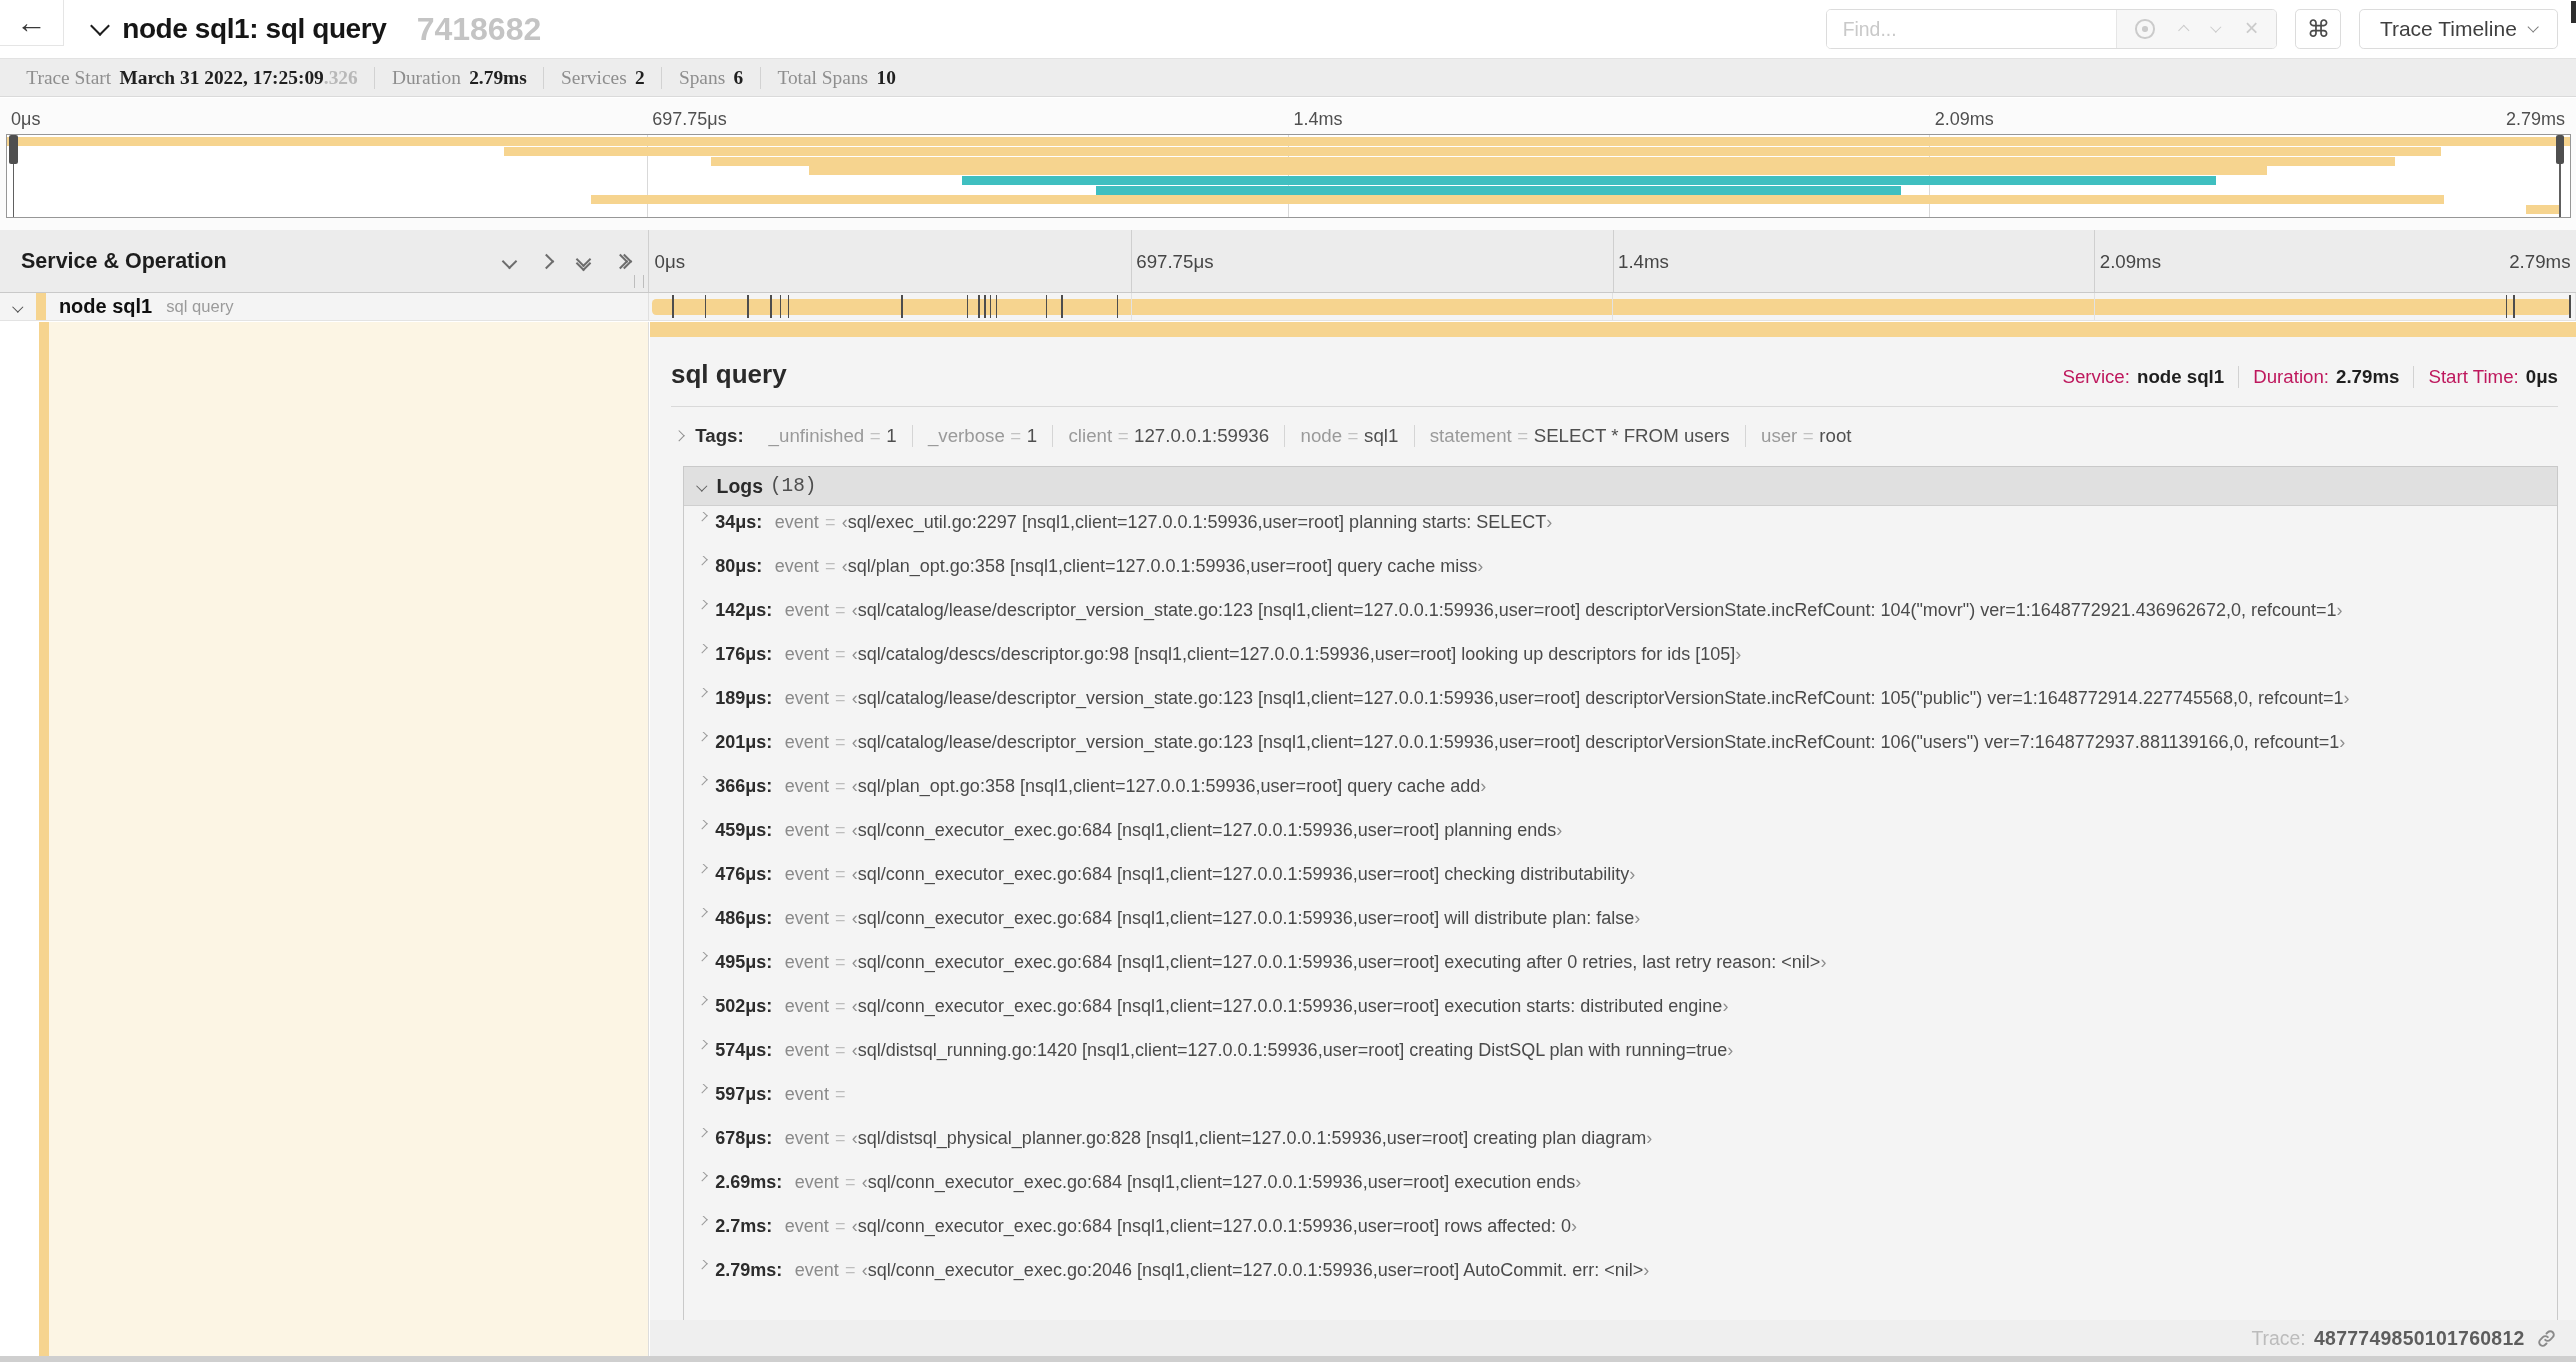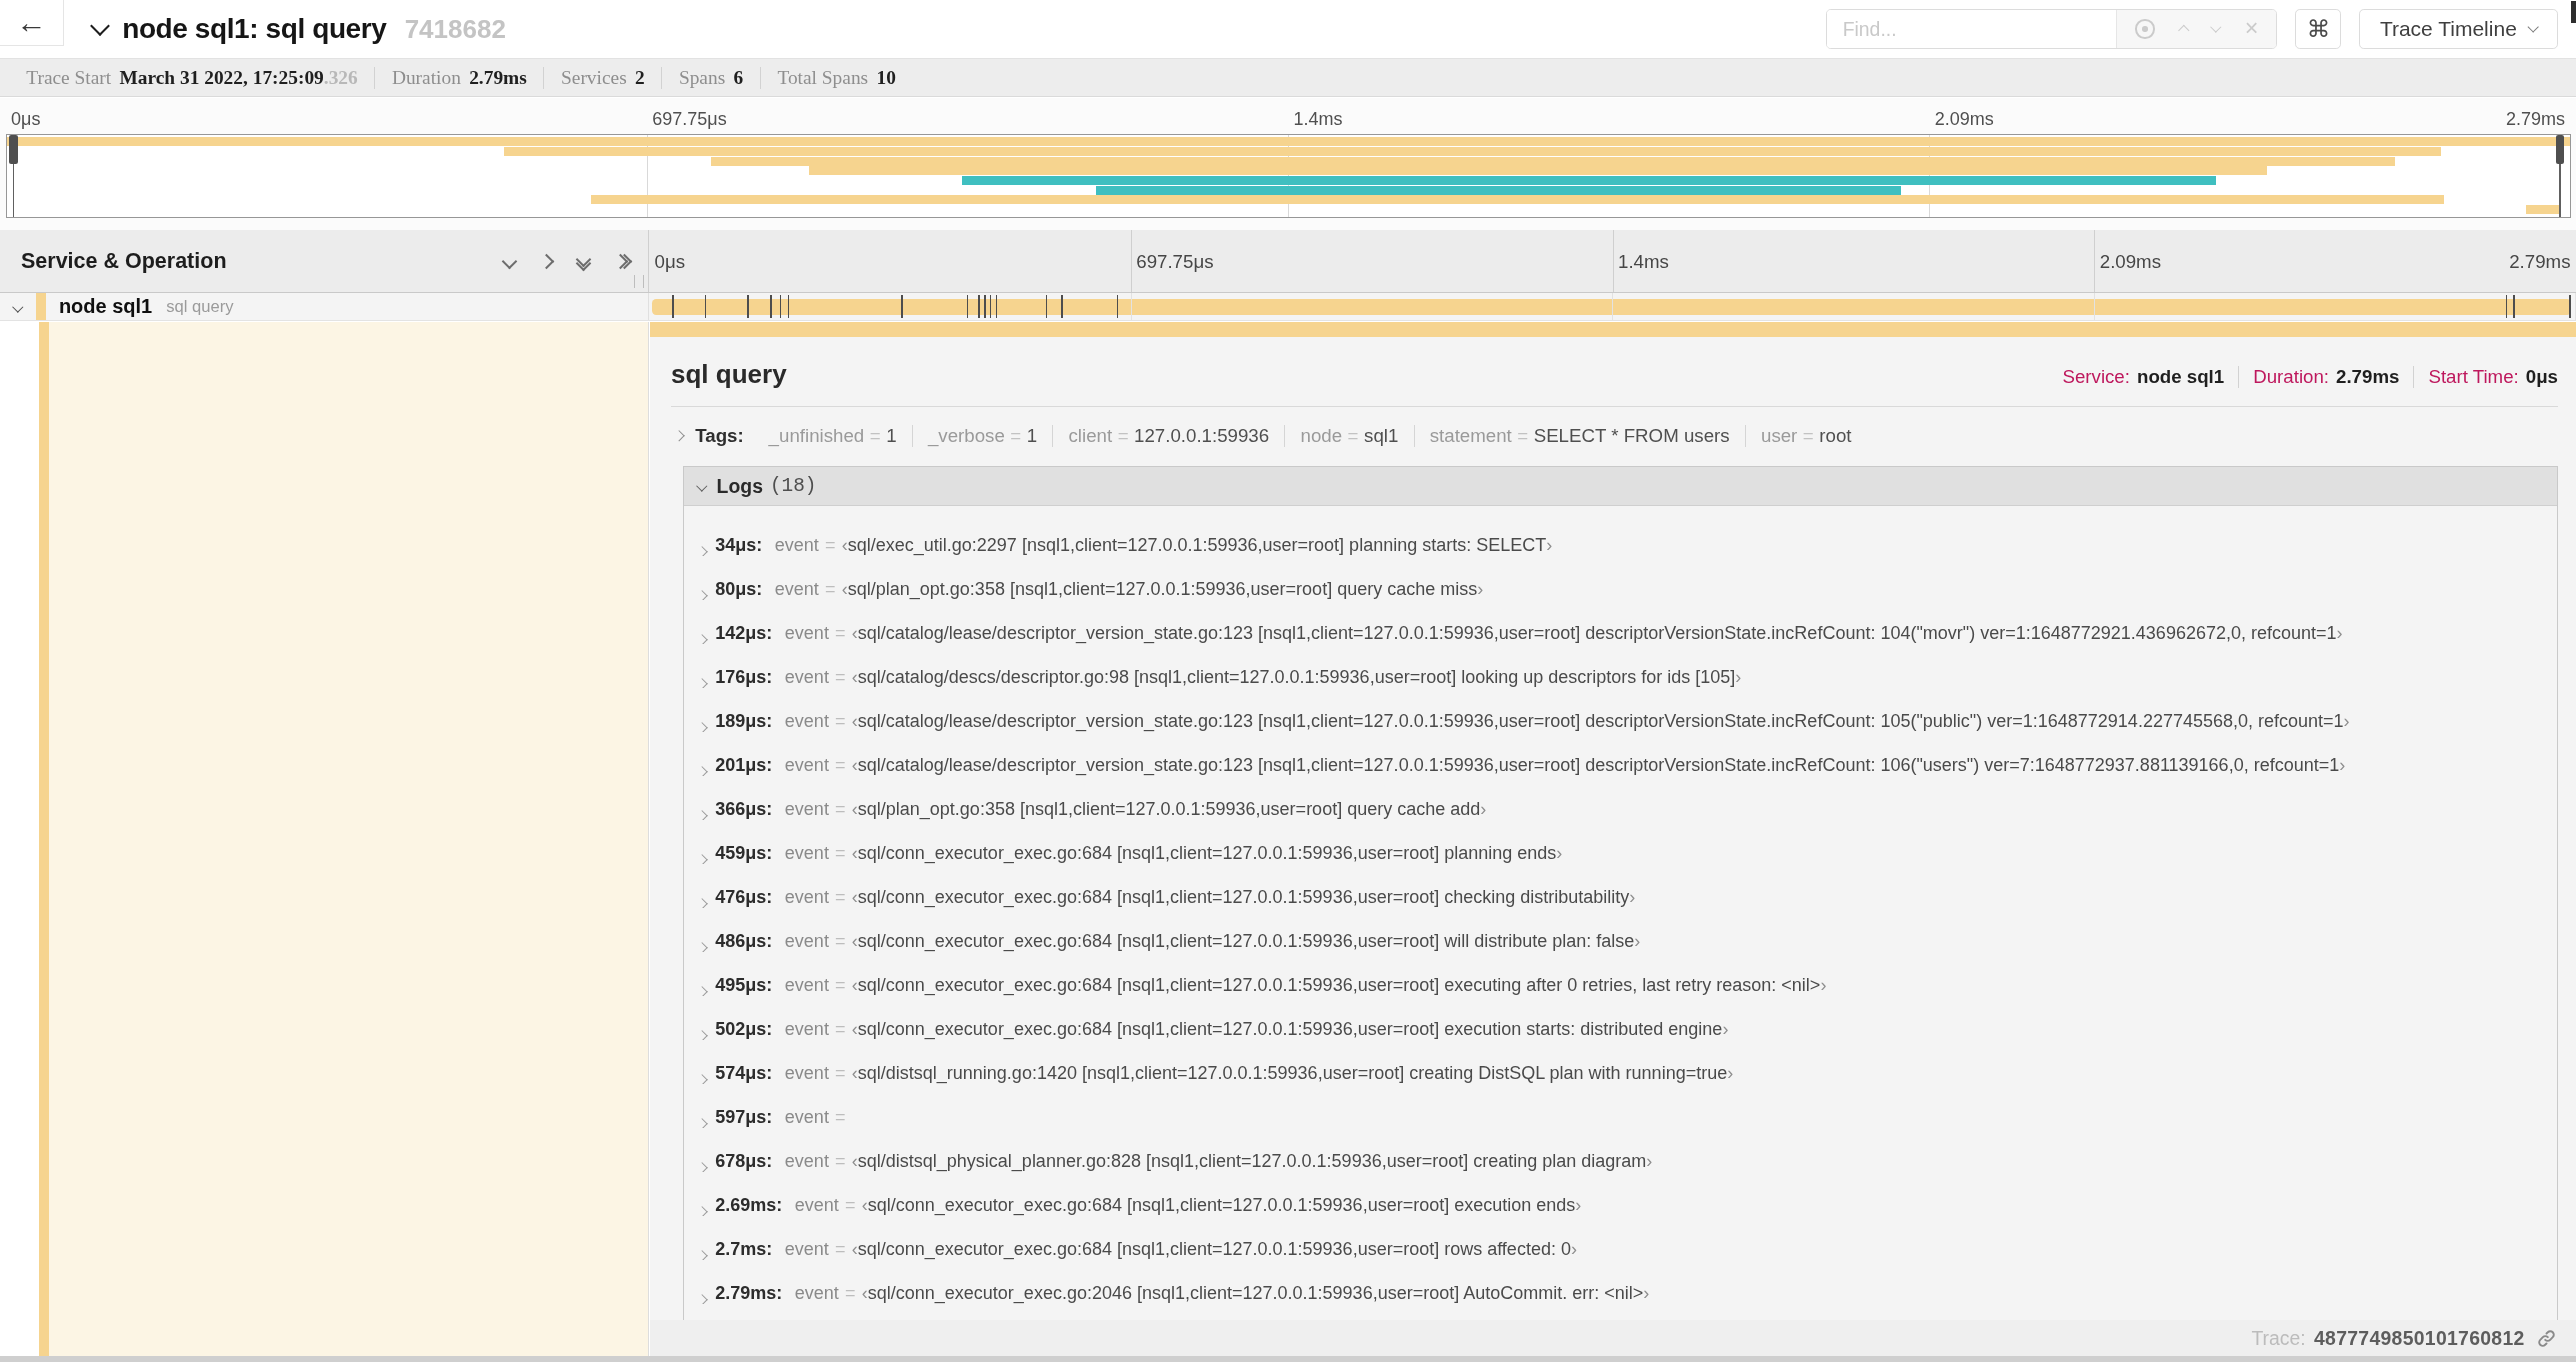--- a/index.html
+++ b/index.html
@@ -15,21 +15,21 @@
   .dbl { display:inline-flex; color:inherit; }
   .dbl.down { flex-direction:column; } .dbl.down .chev+ .chev { margin-top:-7px; }
   .dbl.right { flex-direction:row; } .dbl.right .chev + .chev { margin-left:-7px; }
 
   
   .topbar { position:absolute; top:0; left:0; right:0; height:58px; background:#fff; display:flex; align-items:center; }
   .back-btn { width:64px; height:46px; border-right:0.7px solid #e5e5e5; border-bottom:0.7px solid #e5e5e5; display:flex; align-items:center; justify-content:center; font-size:30.5px; color:#3a3a3a; align-self:flex-start; cursor:pointer; }
   .title-wrap { display:flex; align-items:center; margin-left:29px; gap:15.2px; }
   .title-chev { color:#1e1e1e; }
   .page-title { font-size:28px; font-weight:bold; color:#161616; letter-spacing:-0.4px; white-space:nowrap; }
-  .trace-id { font-size:26px; font-weight:bold; color:#c4c4c4; margin-left:3px; }
+  .trace-id { font-size:32px; font-weight:bold; color:#c4c4c4; margin-left:15px; }
   .topbar-right { margin-left:auto; display:flex; align-items:center; gap:18px; padding-right:18px; }
   .find-group { display:flex; align-items:stretch; width:451px; height:40px; border:0.7px solid #dcdcdc; border-radius:4.8px; overflow:hidden; background:#fff; }
   .find-input { flex:1; border:none; outline:none; padding:0 15.2px; font-size:19.4px; color:#444; font-family:inherit; background:#fff; }
   .find-input::placeholder { color:#c9c9c9; }
   .find-btns { display:flex; align-items:center; gap:25px; background:#f7f7f7; border-left:0.7px solid #e6e6e6; padding:0 18px; color:#cbcbcb; }
   .target-icon { width:19.4px; height:19.4px; border:2.1px solid currentColor; border-radius:50%; position:relative; display:inline-block; }
   .target-icon::after { content:""; position:absolute; left:50%; top:50%; width:5.5px; height:5.5px; margin:-2.8px 0 0 -2.8px; border-radius:50%; background:currentColor; }
   .find-x { font-size:23.5px; line-height:1; }
   .kbd-btn { width:46px; height:40px; border:0.7px solid #dcdcdc; border-radius:4.8px; background:#fff; font-size:23.5px; color:#4a4a4a; display:flex; align-items:center; justify-content:center; cursor:pointer; }
   .view-btn { height:40px; border:0.7px solid #dcdcdc; border-radius:4.8px; background:#fff; font-size:21px; color:#3f3f3f; display:flex; align-items:center; gap:12.5px; padding:0 19.4px; cursor:pointer; white-space:nowrap; }
@@ -100,21 +100,21 @@
   .tag-item:last-child { border-right:none; }
   .tag-key { color:#9a9a9a; }
   .tag-eq { color:#c2c2c2; margin:0 5.5px; }
   .tag-val { color:#4f4f4f; }
   .logs-box { margin-top:19.4px; border:0.7px solid #c9c9c9;margin-left:12px; }
   .logs-header { height:39px; background:#e0e0e0; border-bottom:0.7px solid #cfcfcf; display:flex; align-items:center; font-size:19.4px; cursor:pointer; }
   .logs-header .chev { color:#5f5f5f; margin-left:14px; }
   .logs-label { font-weight:bold; color:#2a2a2a; margin-left:11px; }
   .logs-count { color:#4e4e4e; margin-left:7px;font-family:Liberation Mono, monospace; }
   .log-rows { padding-top:5.5px; }
-  .log-row { height:44px; display:flex; align-items:flex-end; padding-left:14px; font-size:18px; cursor:pointer; white-space:nowrap; overflow:hidden; }
+  .log-row { height:44px; display:flex; align-items:flex-start; padding-left:14px; font-size:18px; cursor:pointer; white-space:nowrap; overflow:hidden; }
   .log-row .chev { color:#9a9a9a; flex:none; }
   .lr-time { font-weight:bold; color:#2c2c2c; margin-left:9.7px; flex:none; }
   .lr-field { color:#8a8a8a; margin-left:12.5px; flex:none; }
   .lr-eq { color:#bdbdbd; margin:0 6.2px; flex:none; }
   .lr-quote { color:#8f8f8f; }
   .lr-val { color:#4a4a4a; }
   .log-note { font-size:16px; color:#a2a2a2; padding:18px 0 11px 14px; }
   .spanid-footer { position:absolute; left:0; right:0; bottom:0; height:36px; background:#efefef; display:flex; align-items:center; justify-content:flex-end; padding-right:19.4px; font-size:19.4px; }
   .sid-lbl { color:#bcbcbc; margin-right:8.3px; }
   .sid-val { color:#5d5d5d; font-weight:bold; letter-spacing:0.3px; }

